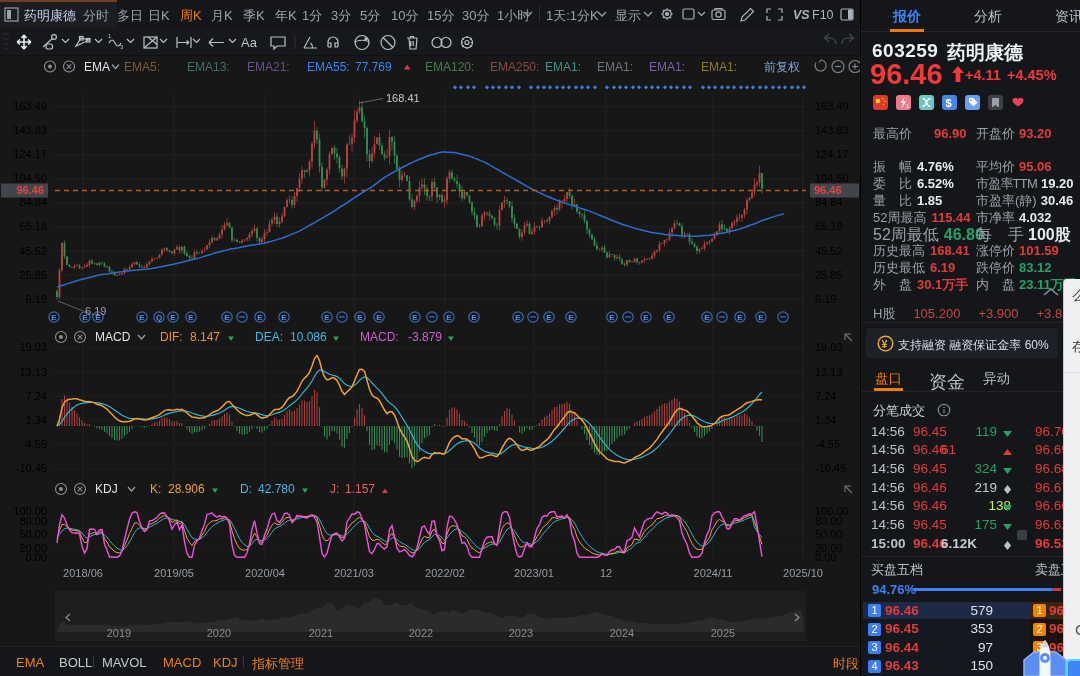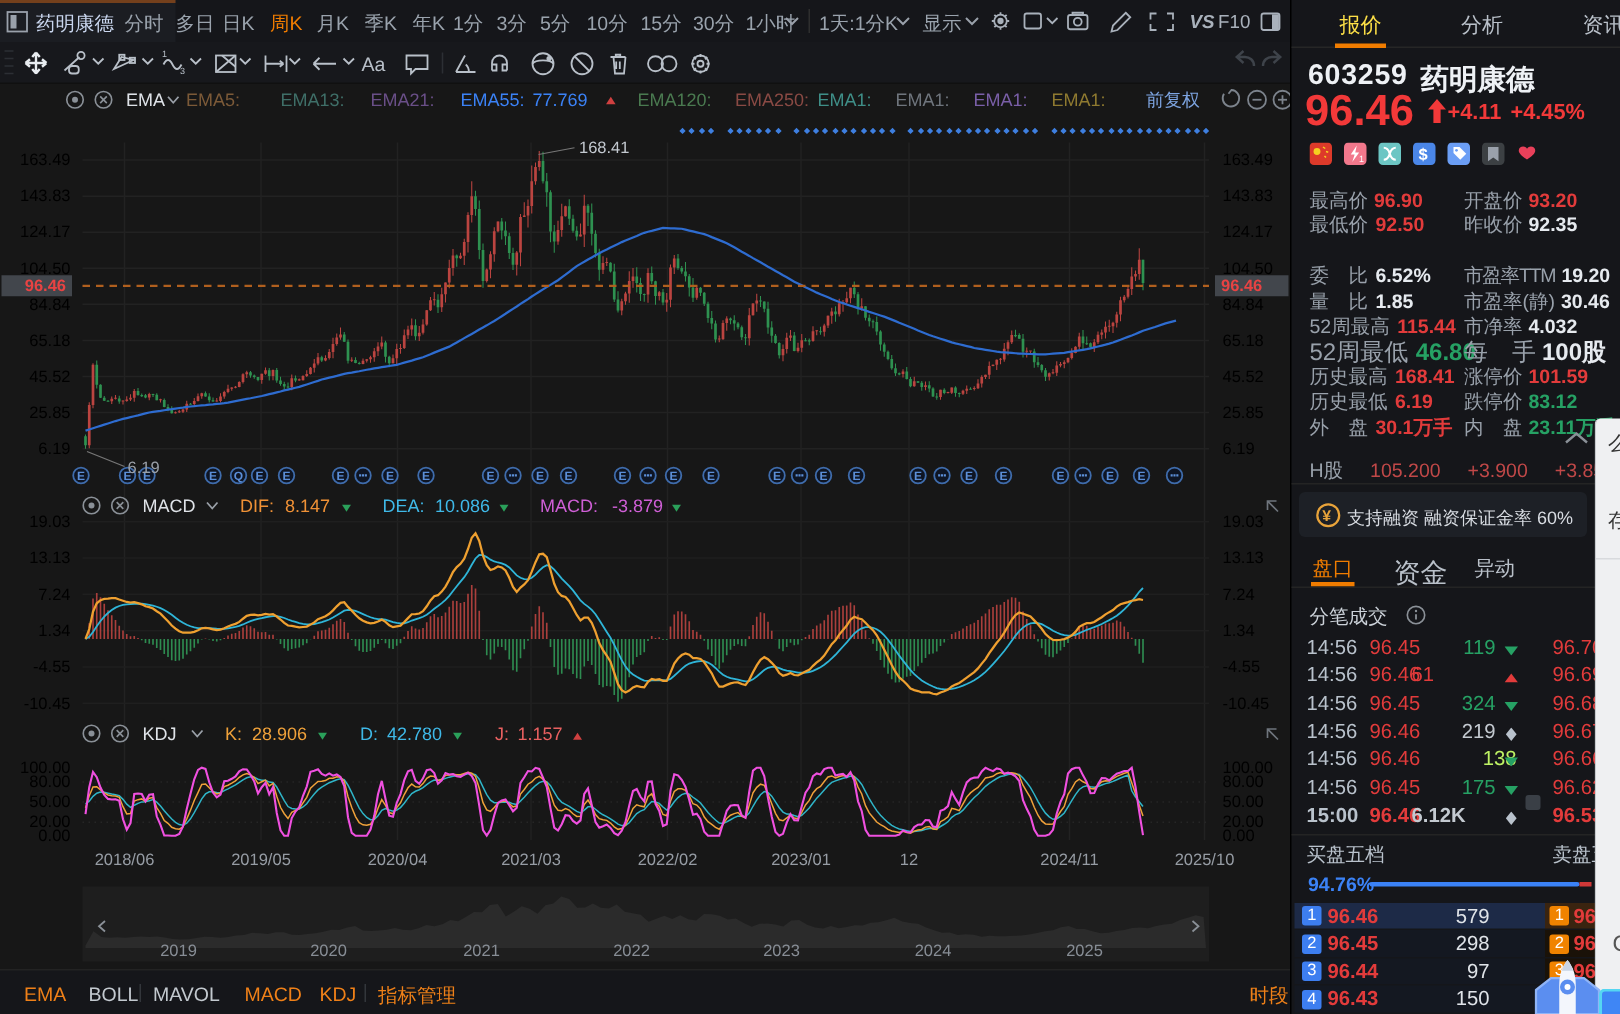--- a/index.html
+++ b/index.html
@@ -366,21 +366,21 @@
     <span style="position:absolute;left:102px;top:8px;color:#c3c9cf">MAVOL</span>
     <span style="position:absolute;left:163px;top:8px;color:#ef8018">MACD</span>
     <span style="position:absolute;left:213px;top:8px;color:#ef8018">KDJ</span>
     <span style="position:absolute;left:252px;top:8px;color:#ef8018">指标管理</span>
     <span style="position:absolute;left:833px;top:8px;color:#ef8018">时段</span>
     <div style="position:absolute;left:93px;top:9px;width:1px;height:12px;background:#33363b"></div>
     <div style="position:absolute;left:243px;top:9px;width:1px;height:12px;background:#33363b"></div>
   </div>
 <div style="position:absolute;left:860px;top:0;width:220px;height:676px;background:#15161a;border-left:1px solid #000">
     <div style="position:absolute;left:0;top:0;width:220px;height:32px;border-bottom:1px solid #262626">
-      <span style="position:absolute;left:32px;top:8px;font-size:14px;color:#fde047;font-weight:normal">报价</span>
+      <span style="position:absolute;left:32px;top:8px;font-size:14px;color:#3b82f6;font-weight:bold">报价</span>
       <div style="position:absolute;left:29px;top:29px;width:34px;height:3px;background:#f07c00"></div>
       <span style="position:absolute;left:113px;top:8px;font-size:14px;color:#b9c0c9">分析</span>
       <span style="position:absolute;left:194px;top:8px;font-size:14px;color:#b9c0c9">资讯</span>
     </div>
     <span style="position:absolute;left:11px;top:40px;font-size:19px;font-weight:bold;color:#eef1f5;letter-spacing:0.5px">603259</span>
     <span style="position:absolute;left:86px;top:40px;font-size:19px;font-weight:bold;color:#eef1f5">药明康德</span>
     <span style="position:absolute;left:9px;top:58px;font-size:29px;font-weight:bold;color:#f23939">96.46</span>
     <svg width="14" height="18" style="position:absolute;left:90px;top:66px">
       <path d="M7 0l6 7h-3.6v9h-4.8v-9H1Z" fill="#f23939"></path>
     </svg>
@@ -397,22 +397,22 @@
       <path d="M49.5 3.5c3 0 3.5 2.5 4 4c.5 -1.5 1 -4 4 -4M49.5 11.5c3 0 3.5 -2.5 4 -4c.5 1.5 1 4 4 4" stroke="#fff" stroke-width="1.4" fill="none"></path>
 <rect x="69" y="0" width="15" height="15" rx="3" fill="#4a86e8"></rect>
       <text x="72.6" y="11.8" font-size="11" font-weight="bold" fill="#fff">$</text>
 <rect x="92" y="0" width="15" height="15" rx="3" fill="#6b9ef5"></rect>
       <path d="M96 3h4l4.5 4.5l-4 4l-4.5 -4.5Z" fill="#fff"></path>
       <circle cx="98" cy="5.2" r="0.9" fill="#6b9ef5"></circle>
 <rect x="115" y="0" width="15" height="15" rx="3" fill="#3c4043"></rect>
       <path d="M119 3h7v9.5l-3.5 -2.5l-3.5 2.5Z" fill="#9aa1ab"></path>
 <path d="M145 4.2c1.5 -2.6 5.5 -1.6 5.5 1.2c0 2.2 -3 4.4 -5.5 6c-2.5 -1.6 -5.5 -3.8 -5.5 -6c0 -2.8 4 -3.8 5.5 -1.2Z" fill="#e8405a"></path>
 </svg>
-    <div style="position:absolute;left:12px;top:124.5px;width:196px;height:16.8px;font-size:13px;white-space:nowrap"><span style="color:#99a1ab">最高价</span><span style="color:#e23b3b;font-weight:bold;margin-left:4px">96.90</span><div style="position:absolute;left:103px;top:0"><span style="color:#99a1ab">开盘价</span><span style="color:#e23b3b;font-weight:bold;margin-left:4px">93.20</span></div></div>
-    <div style="position:absolute;left:12px;top:141.3px;width:196px;height:16.8px;font-size:13px;white-space:nowrap"><span style="color:#99a1ab">最低价</span><span style="color:#e23b3b;font-weight:bold;margin-left:5px">92.50</span><div style="position:absolute;left:103px;top:0"><span style="color:#99a1ab">昨收价</span><span style="color:#e6eaef;font-weight:bold;margin-left:4px">92.35</span></div></div>
+    <div style="position:absolute;left:12px;top:124.5px;width:196px;height:16.8px;font-size:13px;white-space:nowrap"><span style="color:#99a1ab">最高价</span><span style="color:#e23b3b;font-weight:bold;margin-left:22px">96.90</span><div style="position:absolute;left:103px;top:0"><span style="color:#99a1ab">开盘价</span><span style="color:#e23b3b;font-weight:bold;margin-left:4px">93.20</span></div></div>
+    <div style="position:absolute;left:12px;top:158.1px;width:196px;height:16.8px;font-size:13px;white-space:nowrap"><span style="color:#99a1ab">振　幅</span><span style="color:#e6eaef;font-weight:bold;margin-left:5px">4.76%</span><div style="position:absolute;left:103px;top:0"><span style="color:#99a1ab">平均价</span><span style="color:#e23b3b;font-weight:bold;margin-left:4px">95.06</span></div></div>
     <div style="position:absolute;left:12px;top:174.9px;width:196px;height:16.8px;font-size:13px;white-space:nowrap"><span style="color:#99a1ab">委　比</span><span style="color:#e6eaef;font-weight:bold;margin-left:5px">6.52%</span><div style="position:absolute;left:103px;top:0"><span style="color:#99a1ab"><span style="letter-spacing:-0.8px">市盈率TTM</span></span><span style="color:#e6eaef;font-weight:bold;margin-left:4px">19.20</span></div></div>
     <div style="position:absolute;left:12px;top:191.7px;width:196px;height:16.8px;font-size:13px;white-space:nowrap"><span style="color:#99a1ab">量　比</span><span style="color:#e6eaef;font-weight:bold;margin-left:5px">1.85</span><div style="position:absolute;left:103px;top:0"><span style="color:#99a1ab">市盈率(静)</span><span style="color:#e6eaef;font-weight:bold;margin-left:4px">30.46</span></div></div>
     <div style="position:absolute;left:12px;top:208.5px;width:196px;height:16.8px;font-size:13px;white-space:nowrap"><span style="color:#99a1ab">52周最高</span><span style="color:#e23b3b;font-weight:bold;margin-left:5px">115.44</span><div style="position:absolute;left:103px;top:0"><span style="color:#99a1ab">市净率</span><span style="color:#e6eaef;font-weight:bold;margin-left:4px">4.032</span></div></div>
     <div style="position:absolute;left:12px;top:225.3px;width:196px;height:16.8px;font-size:16px;white-space:nowrap"><span style="color:#99a1ab">52周最低</span><span style="color:#26a164;font-weight:bold;margin-left:5px">46.80</span><div style="position:absolute;left:103px;top:0"><span style="color:#99a1ab">每　手</span><span style="color:#e6eaef;font-weight:bold;margin-left:4px">100股</span></div></div>
     <div style="position:absolute;left:12px;top:242.1px;width:196px;height:16.8px;font-size:13px;white-space:nowrap"><span style="color:#99a1ab">历史最高</span><span style="color:#e23b3b;font-weight:bold;margin-left:5px">168.41</span><div style="position:absolute;left:103px;top:0"><span style="color:#99a1ab">涨停价</span><span style="color:#e23b3b;font-weight:bold;margin-left:4px">101.59</span></div></div>
     <div style="position:absolute;left:12px;top:258.9px;width:196px;height:16.8px;font-size:13px;white-space:nowrap"><span style="color:#99a1ab">历史最低</span><span style="color:#e23b3b;font-weight:bold;margin-left:5px">6.19</span><div style="position:absolute;left:103px;top:0"><span style="color:#99a1ab">跌停价</span><span style="color:#26a164;font-weight:bold;margin-left:4px">83.12</span></div></div>
     <div style="position:absolute;left:12px;top:275.7px;width:196px;height:16.8px;font-size:13px;white-space:nowrap"><span style="color:#99a1ab">外　盘</span><span style="color:#e23b3b;font-weight:bold;margin-left:5px">30.1万手</span><div style="position:absolute;left:103px;top:0"><span style="color:#99a1ab">内　盘</span><span style="color:#26a164;font-weight:bold;margin-left:4px">23.11万手</span></div></div>
     <svg width="16" height="9" style="position:absolute;left:182px;top:287px">
       <path d="M1 8l7 -6l7 6" stroke="#8a9097" stroke-width="1.6" fill="none"></path>
     </svg>
@@ -509,21 +509,21 @@
     <div style="position:absolute;left:169px;top:601.5px;width:34px;height:17.5px;background:#3a2410"></div>
     <div style="position:absolute;left:7px;top:604.0px;width:13px;height:13px;background:#3d7ef0;border-radius:2px;color:#fff;font-size:11px;text-align:center;line-height:13px">1</div>
     <span style="position:absolute;left:24px;top:602.5px;font-size:13.5px;font-weight:bold;color:#e23b3b">96.46</span>
     <span style="position:absolute;left:90px;top:602.5px;width:42px;text-align:right;font-size:13.5px;color:#dfe3e8">579</span>
     <div style="position:absolute;left:172px;top:604.0px;width:13px;height:13px;background:#f08300;border-radius:2px;color:#fff;font-size:11px;text-align:center;line-height:13px">1</div>
     <span style="position:absolute;left:188px;top:602.5px;font-size:13.5px;font-weight:bold;color:#e23b3b">96</span>
     <div style="position:absolute;left:2px;top:620.1px;width:167px;height:17.5px;background:#141821"></div>
     <div style="position:absolute;left:169px;top:620.1px;width:34px;height:17.5px;background:#1a1208"></div>
     <div style="position:absolute;left:7px;top:622.6px;width:13px;height:13px;background:#3d7ef0;border-radius:2px;color:#fff;font-size:11px;text-align:center;line-height:13px">2</div>
     <span style="position:absolute;left:24px;top:621.1px;font-size:13.5px;font-weight:bold;color:#e23b3b">96.45</span>
-    <span style="position:absolute;left:90px;top:621.1px;width:42px;text-align:right;font-size:13.5px;color:#dfe3e8">298</span>
+    <span style="position:absolute;left:90px;top:621.1px;width:42px;text-align:right;font-size:13.5px;color:#dfe3e8">353</span>
     <div style="position:absolute;left:172px;top:622.6px;width:13px;height:13px;background:#f08300;border-radius:2px;color:#fff;font-size:11px;text-align:center;line-height:13px">2</div>
     <span style="position:absolute;left:188px;top:621.1px;font-size:13.5px;font-weight:bold;color:#e23b3b">96</span>
     <div style="position:absolute;left:2px;top:638.7px;width:167px;height:17.5px;background:#141821"></div>
     <div style="position:absolute;left:169px;top:638.7px;width:34px;height:17.5px;background:#1a1208"></div>
     <div style="position:absolute;left:7px;top:641.2px;width:13px;height:13px;background:#3d7ef0;border-radius:2px;color:#fff;font-size:11px;text-align:center;line-height:13px">3</div>
     <span style="position:absolute;left:24px;top:639.7px;font-size:13.5px;font-weight:bold;color:#e23b3b">96.44</span>
     <span style="position:absolute;left:90px;top:639.7px;width:42px;text-align:right;font-size:13.5px;color:#dfe3e8">97</span>
     <div style="position:absolute;left:172px;top:641.2px;width:13px;height:13px;background:#f08300;border-radius:2px;color:#fff;font-size:11px;text-align:center;line-height:13px">3</div>
     <span style="position:absolute;left:188px;top:639.7px;font-size:13.5px;font-weight:bold;color:#e23b3b">96</span>
     <div style="position:absolute;left:2px;top:657.3px;width:167px;height:17.5px;background:#141821"></div>

